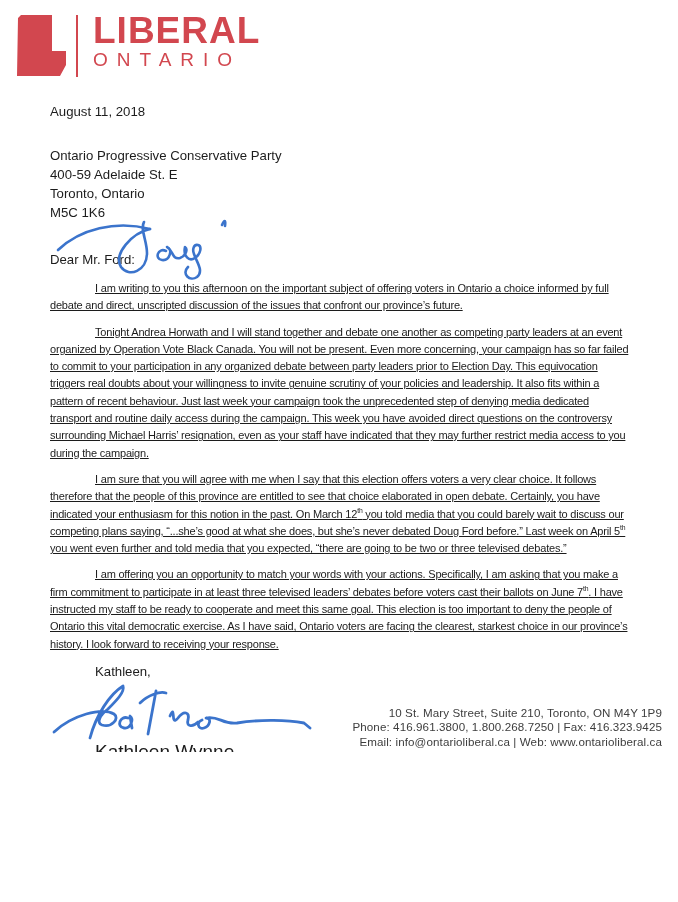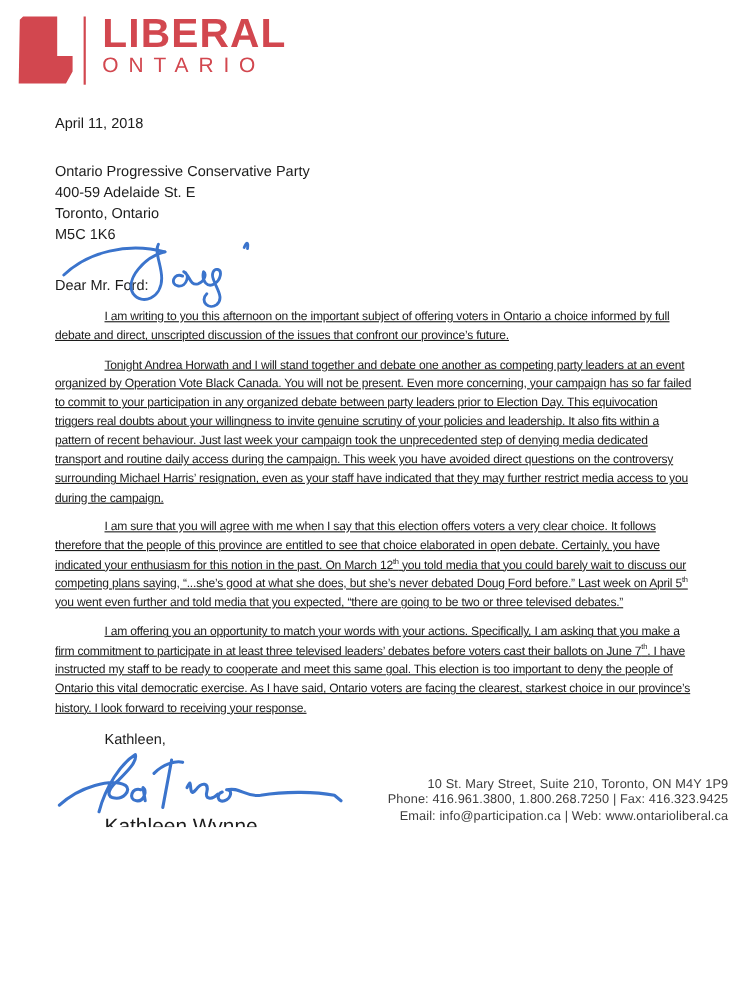--- a/index.html
+++ b/index.html
@@ -92,21 +92,21 @@
     <svg class="logo-mark" width="51" height="64" viewBox="0 0 51 64" aria-hidden="true">
       <path d="M5 1 L36 1 L36 37 L50 37 L50 51 L44 62 L1 62 L2 4 Z" fill="var(--logo-red)"></path>
     </svg>
     <div class="logo-rule"></div>
     <div class="wordmark">
       <div class="brand-primary">LIBERAL</div>
       <div class="brand-secondary">ONTARIO</div>
     </div>
   </header>
 
-  <div class="date">April 11, 2018</div>
+  <div class="date">August 11, 2018</div>
 
   <div class="recipient">
     <div>Ontario Progressive Conservative Party</div>
     <div>400-59 Adelaide St. E</div>
     <div>Toronto, Ontario</div>
     <div>M5C 1K6</div>
   </div>
 
   <div class="salutation-wrap">
     <svg class="doug-svg ink" width="186" height="64" viewBox="0 0 186 64" aria-hidden="true">
@@ -138,16 +138,16 @@
       <path d="M152 38 C 146 40, 148 48, 154 46 C 160 44, 162 36, 156 36 C 168 33, 173 43, 187 41 C 211 37, 238 38, 254 41 L 260 46"></path>
     </g>
   </svg>
 
   <div class="sig-name">Kathleen Wynne</div>
   <div class="sig-title">Leader of the Ontario Liberal Party</div>
 
   <footer class="footer">
     <div class="footer-line">10 St. Mary Street, Suite 210, Toronto, ON  M4Y 1P9</div>
     <div class="footer-line">Phone: 416.961.3800, 1.800.268.7250 | Fax: 416.323.9425</div>
-    <div class="footer-line">Email: info@participation.ca | Web: www.ontarioliberal.ca</div>
+    <div class="footer-line">Email: info@ontarioliberal.ca | Web: www.ontarioliberal.ca</div>
   </footer>
 
 </div>
 
 </body></html>

